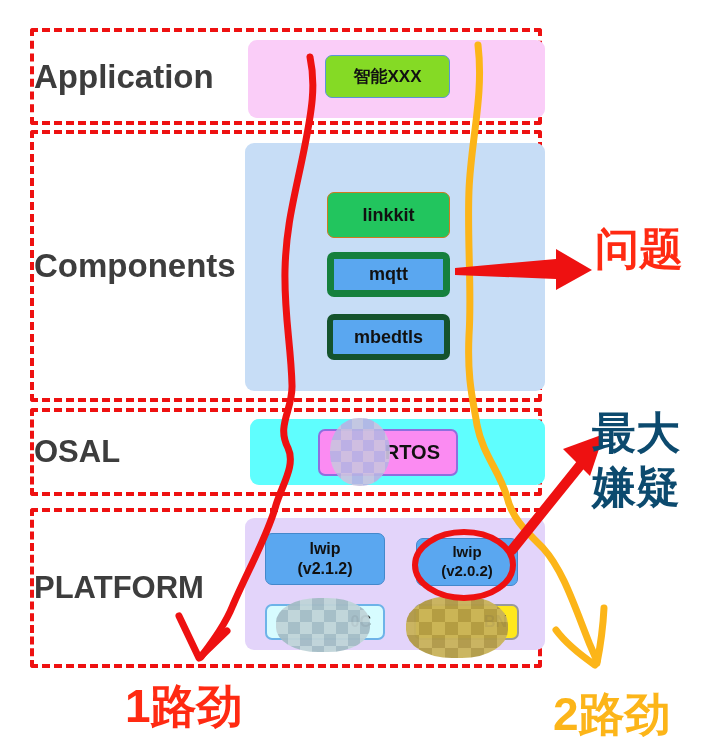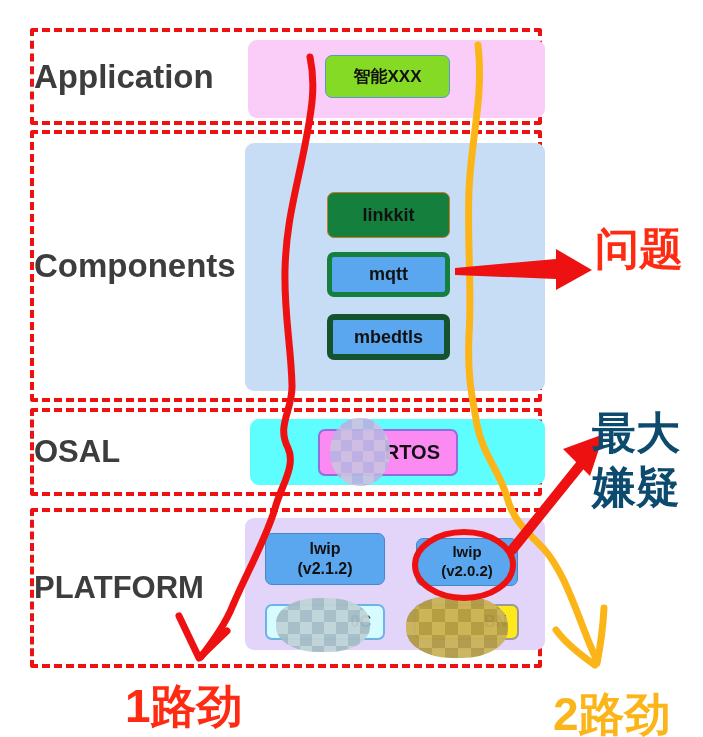--- a/index.html
+++ b/index.html
@@ -43,22 +43,22 @@
     <div class="layer-label" style="font-size:31px;">PLATFORM</div>
   </div>
 
   <div class="container" style="left:248px;top:40px;width:297px;height:78px;background:#facdf8;"></div>
   <div class="container" style="left:245px;top:143px;width:300px;height:248px;background:#c7ddf6;"></div>
   <div class="container" style="left:250px;top:419px;width:295px;height:66px;background:#5ffefe;"></div>
   <div class="container" style="left:245px;top:518px;width:300px;height:132px;background:#e3d4fa;"></div>
 
   <div class="node" style="left:325px;top:55px;width:125px;height:43px;background:#85da25;border:1px solid #5a94d8;font-size:17px;">智能XXX</div>
 
-  <div class="node" style="left:327px;top:192px;width:123px;height:46px;background:#15803d;border:1px solid #cf7a20;font-size:18px;">linkkit</div>
-  <div class="node" style="left:327px;top:252px;width:123px;height:45px;background:#5aa7f0;border:5px solid #15803d;font-size:18px;">mqtt</div>
+  <div class="node" style="left:327px;top:192px;width:123px;height:46px;background:#22c55e;border:1px solid #cf7a20;font-size:18px;">linkkit</div>
+  <div class="node" style="left:327px;top:252px;width:123px;height:45px;background:#5aa7f0;border:7px solid #15803d;font-size:18px;">mqtt</div>
   <div class="node" style="left:327px;top:314px;width:123px;height:46px;background:#5aa7f0;border:6px solid #14532d;font-size:18px;">mbedtls</div>
 
   <div class="node" style="left:318px;top:429px;width:140px;height:47px;background:#fb8bf2;border:2px solid #8f6ede;font-size:20px;justify-content:flex-end;padding-right:16px;">RTOS</div>
 
   <div class="node" style="left:265px;top:533px;width:120px;height:52px;background:#5aa7f0;border:1px solid #4488cc;font-size:16px;">
     <div class="two-line">
       <div>lwip</div>
       <div>(v2.1.2)</div>
     </div>
   </div>

